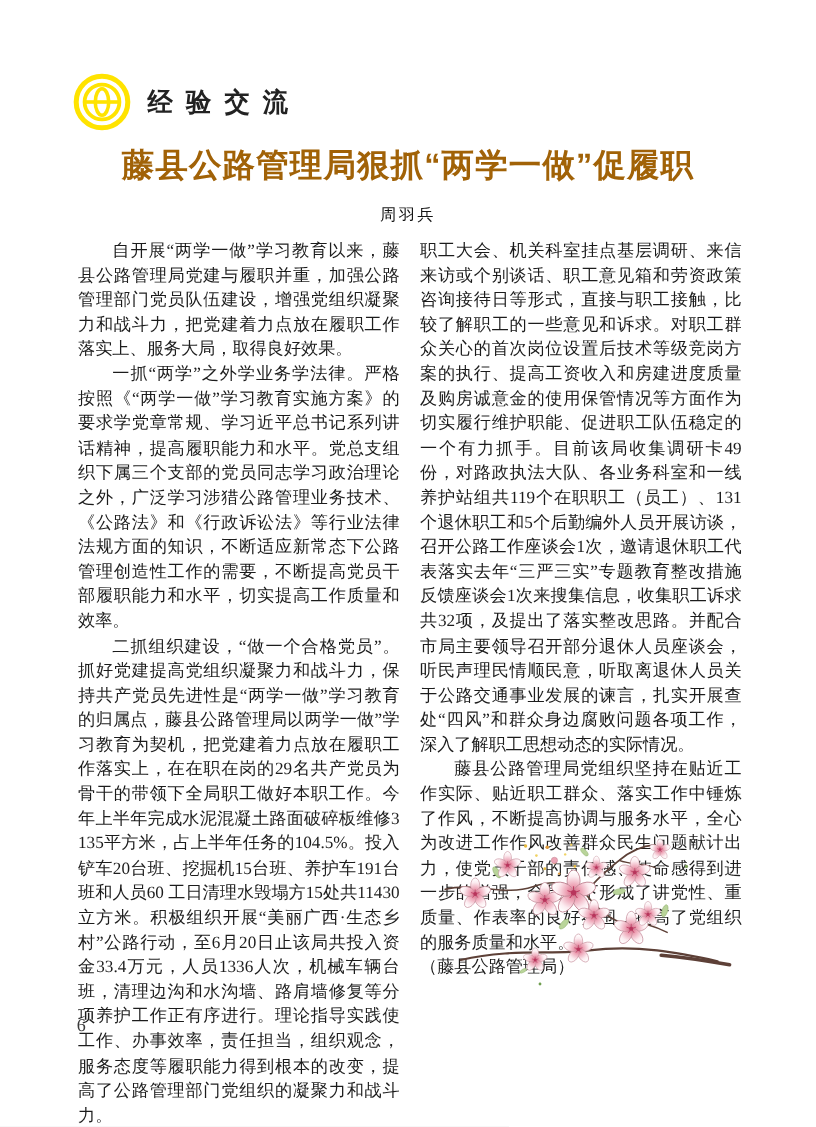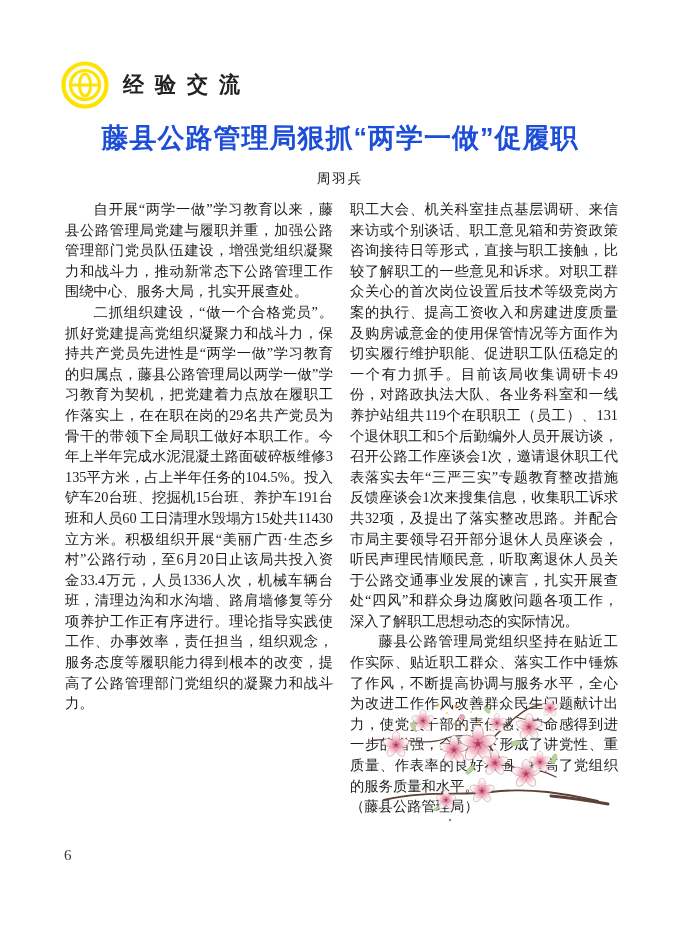--- a/index.html
+++ b/index.html
@@ -13,21 +13,21 @@
   .logo { width:50px; height:50px; }
   .logo svg { display:block; }
   .section-label {
     font-family:"Liberation Serif","DejaVu Serif",serif;
     font-weight:700; font-size:21px; letter-spacing:11px; color:#222222;
     transform:scaleY(1.05);
   }
   .title {
     position:absolute; left:30px; right:30px; top:120px; text-align:center;
     font-family:"Liberation Sans","DejaVu Sans",sans-serif;
-    font-weight:700; font-size:27px; letter-spacing:1px; color:#1d4ed8;
+    font-weight:700; font-size:27px; letter-spacing:1px; color:#a16207;
     white-space:nowrap;
   }
   .author {
     position:absolute; left:0; right:0; top:170px; text-align:center;
     font-weight:400; font-size:13.5px; color:#141414; letter-spacing:2px;
   }
   .columns { position:absolute; left:65px; top:199px; width:553px; display:flex; gap:17px; }
   .col { width:268px; }
   .col p {
     margin:0; text-indent:2em; font-size:14.3px; line-height:20.6px;
@@ -55,21 +55,22 @@
       </svg>
     </div>
     <div class="section-label">经验交流</div>
   </div>
 
   <div class="title">藤县公路管理局狠抓“两学一做”促履职</div>
   <div class="author">周羽兵</div>
 
   <div class="columns">
     <div class="col">
-      <p>自开展“两学一做”学习教育以来，藤县公路管理局党建与履职并重，加强公路管理部门党员队伍建设，增强党组织凝聚力和战斗力，推动新常态下公路管理工作围绕中心、服务大局，扎实开展查处。</p>
+      <p>自开展“两学一做”学习教育以来，藤县公路管理局党建与履职并重，加强公路管理部门党员队伍建设，增强党组织凝聚力和战斗力，把党建着力点放在履职工作落实上、服务大局，取得良好效果。</p>
+      <p>一抓“两学”之外学业务学法律。严格按照《“两学一做”学习教育实施方案》的要求学党章常规、学习近平总书记系列讲话精神，提高履职能力和水平。党总支组织下属三个支部的党员同志学习政治理论之外，广泛学习涉猎公路管理业务技术、《公路法》和《行政诉讼法》等行业法律法规方面的知识，不断适应新常态下公路管理创造性工作的需要，不断提高党员干部履职能力和水平，切实提高工作质量和效率。</p>
       <p>二抓组织建设，“做一个合格党员”。抓好党建提高党组织凝聚力和战斗力，保持共产党员先进性是“两学一做”学习教育的归属点，藤县公路管理局以两学一做”学习教育为契机，把党建着力点放在履职工作落实上，在在职在岗的29名共产党员为骨干的带领下全局职工做好本职工作。今年上半年完成水泥混凝土路面破碎板维修3135平方米，占上半年任务的104.5%。投入铲车20台班、挖掘机15台班、养护车191台班和人员60 工日清理水毁塌方15处共11430立方米。积极组织开展“美丽广西·生态乡村”公路行动，至6月20日止该局共投入资金33.4万元，人员1336人次，机械车辆台班，清理边沟和水沟墙、路肩墙修复等分项养护工作正有序进行。理论指导实践使工作、办事效率，责任担当，组织观念，服务态度等履职能力得到根本的改变，提高了公路管理部门党组织的凝聚力和战斗力。</p>
 
     </div>
     <div class="col">
       <p class="cont">职工大会、机关科室挂点基层调研、来信来访或个别谈话、职工意见箱和劳资政策咨询接待日等形式，直接与职工接触，比较了解职工的一些意见和诉求。对职工群众关心的首次岗位设置后技术等级竞岗方案的执行、提高工资收入和房建进度质量及购房诚意金的使用保管情况等方面作为切实履行维护职能、促进职工队伍稳定的一个有力抓手。目前该局收集调研卡49份，对路政执法大队、各业务科室和一线养护站组共119个在职职工（员工）、131个退休职工和5个后勤编外人员开展访谈，召开公路工作座谈会1次，邀请退休职工代表落实去年“三严三实”专题教育整改措施反馈座谈会1次来搜集信息，收集职工诉求共32项，及提出了落实整改思路。并配合市局主要领导召开部分退休人员座谈会，听民声理民情顺民意，听取离退休人员关于公路交通事业发展的谏言，扎实开展查处“四风”和群众身边腐败问题各项工作，深入了解职工思想动态的实际情况。</p>
       <p>藤县公路管理局党组织坚持在贴近工作实际、贴近职工群众、落实工作中锤炼了作风，不断提高协调与服务水平，全心为改进工作作风改善群众民生问题献计出力，使党员干部的责任感、使命感得到进一步的增强，全局上下形成了讲党性、重质量、作表率的良好氛围，提高了党组织的服务质量和水平。</p>
       <p class="signature">（藤县公路管理局）</p>
     </div>
   </div>
 

